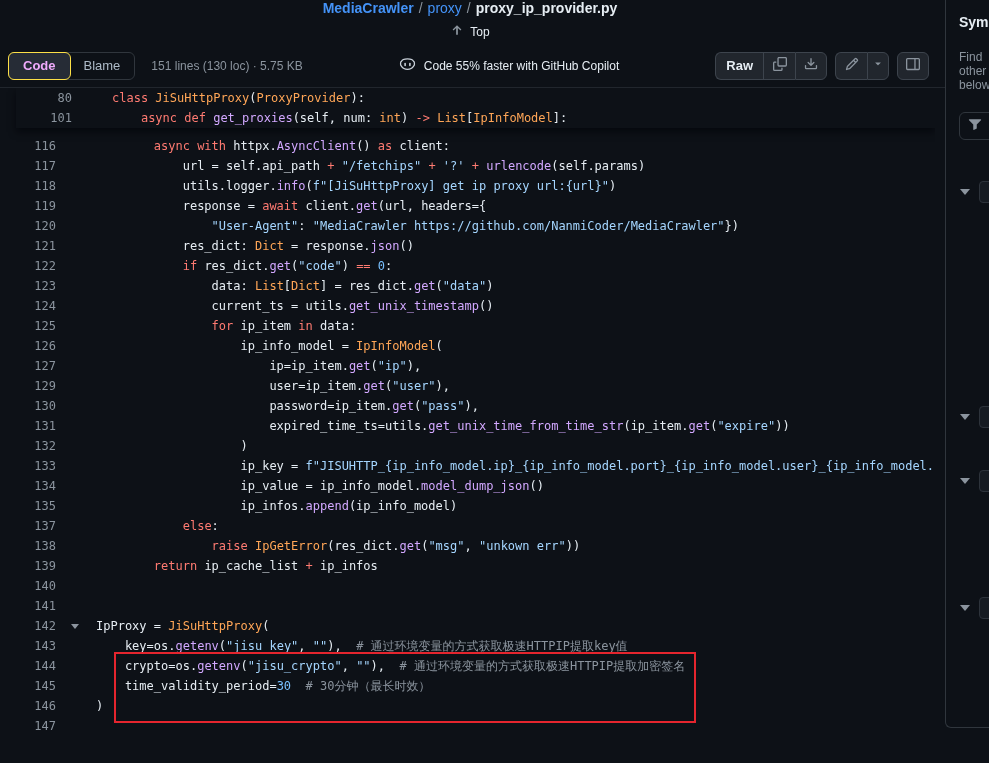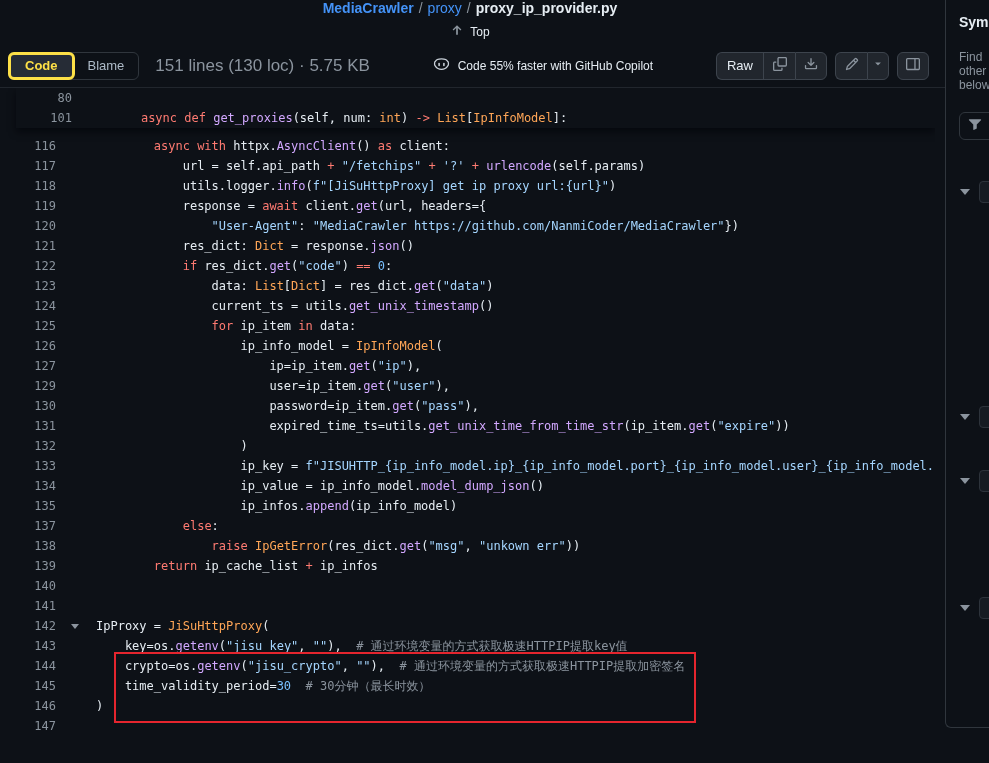--- a/index.html
+++ b/index.html
@@ -32,30 +32,30 @@
     height:44px;display:flex;align-items:center;
     padding:0 16px 0 8px;box-sizing:border-box;
     border-bottom:1px solid #21262d;
   }
   .seg{display:flex;border:1px solid #30363d;border-radius:6px;background:#0d1117;height:28px;box-sizing:border-box;}
   .seg-tab{
     background:transparent;border:0;color:#adbac7;font-size:13px;padding:0 14px;
     font-family:inherit;cursor:pointer;border-radius:6px;display:flex;align-items:center;
   }
   .seg-tab.active{
-    background:#262c36;border:3px solid #fde047;margin:-1px;color:#fde047;font-weight:600;
-  }
-  .meta{color:#8b949e;font-size:17px;margin-left:16px;white-space:nowrap;}
+    background:#262c36;border:1px solid #fde047;margin:-1px;color:#f0abfc;font-weight:600;
+  }
+  .meta{color:#8b949e;font-size:12px;margin-left:16px;white-space:nowrap;}
   .toolbar-center{flex:1;display:flex;justify-content:center;align-items:center;}
   .copilot{display:flex;align-items:center;gap:8px;font-size:12px;color:#e6edf3;white-space:nowrap;}
   .toolbar-right{display:flex;align-items:center;gap:8px;}
   .btn-group{display:inline-flex;}
   .btn{
     height:28px;box-sizing:border-box;display:inline-flex;align-items:center;justify-content:center;
-    background:#21262d;border:1px solid #3d444d;color:#e6edf3;font-size:13px;font-weight:400;
+    background:#21262d;border:1px solid #3d444d;color:#e6edf3;font-size:13px;font-weight:700;
     font-family:inherit;cursor:pointer;padding:0 10px;
   }
   .btn.icon{width:32px;padding:0;}
   .btn.caret{width:22px;padding:0;}
   .btn-group .btn{border-radius:0;border-right-width:0;}
   .btn-group .btn:first-child{border-radius:6px 0 0 6px;}
   .btn-group .btn:last-child{border-right-width:1px;border-radius:0 6px 6px 0;}
   .btn.single{border-radius:6px;}
 
   
@@ -351,20 +351,21 @@
           <div class="code-row">
             <span class="ln">147</span>
             <span class="fold-gutter"></span>
             <span class="code-text"></span>
           </div>
         </div>
       <div class="sticky" id="sticky-body">
           <div class="code-row">
             <span class="ln">80</span>
             <span class="fold-gutter"></span>
+            <span class="code-text"><span class="tok-k">class </span><span class="tok-c">JiSuHttpProxy</span><span class="tok-p">(</span><span class="tok-c">ProxyProvider</span><span class="tok-p">):</span></span>
           </div>
           <div class="code-row">
             <span class="ln">101</span>
             <span class="fold-gutter"></span>
             <span class="code-text"><span class="tok-p">    </span><span class="tok-k">async def </span><span class="tok-f">get_proxies</span><span class="tok-p">(self, num: </span><span class="tok-c">int</span><span class="tok-p">) </span><span class="tok-k">-&gt;</span><span class="tok-p"> </span><span class="tok-c">List</span><span class="tok-p">[</span><span class="tok-c">IpInfoModel</span><span class="tok-p">]:</span></span>
           </div>
         </div>
       <div class="annotation-box" style="border-color: rgb(229, 37, 46);"></div>
     </div>
   </div>

